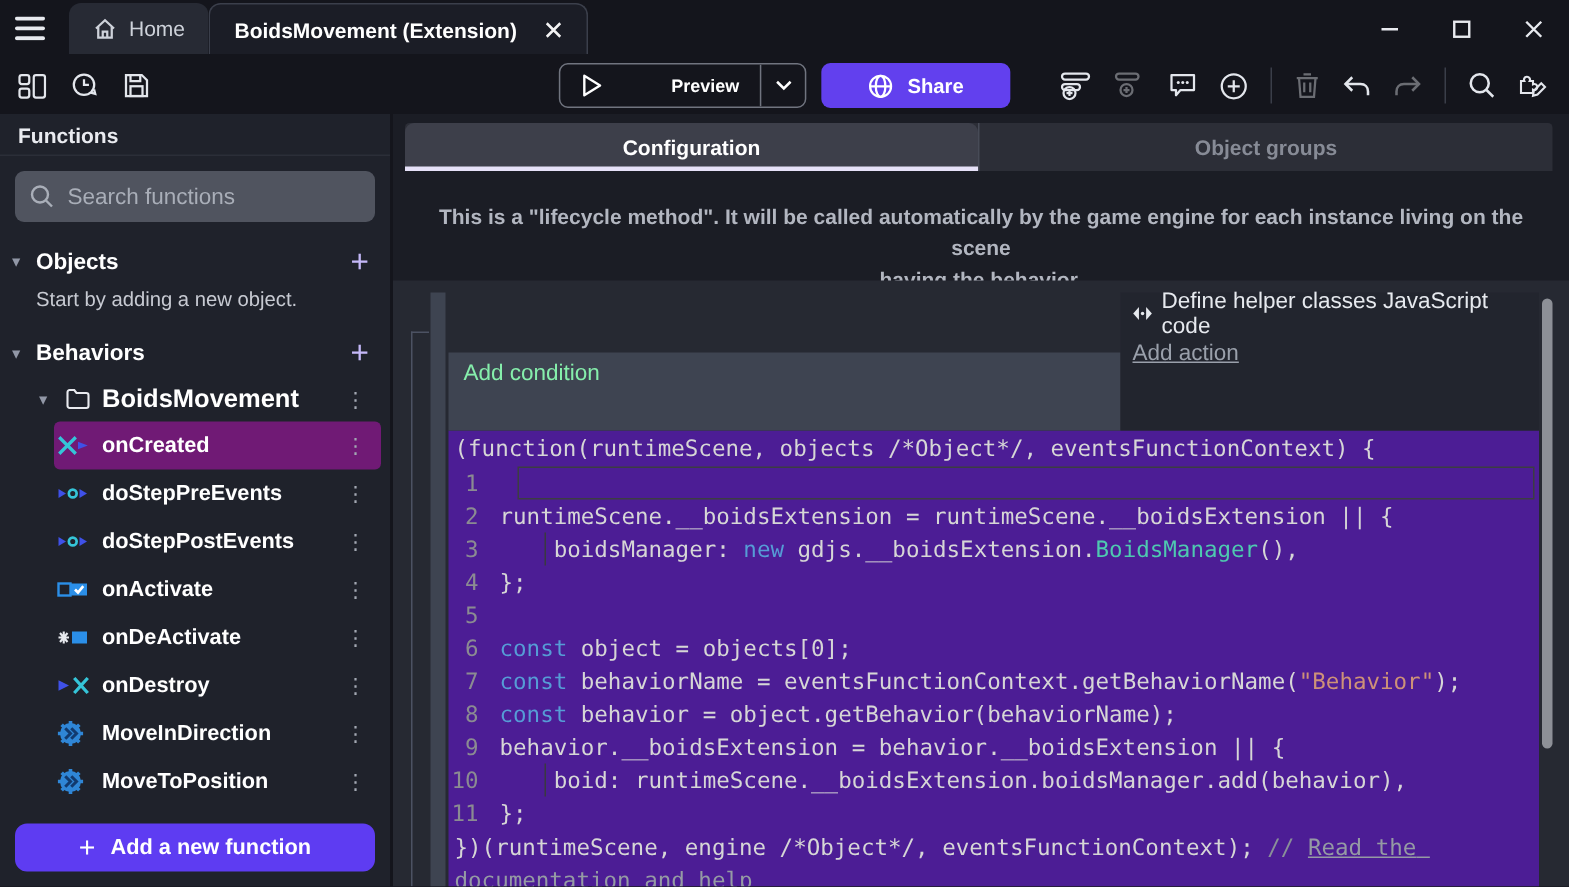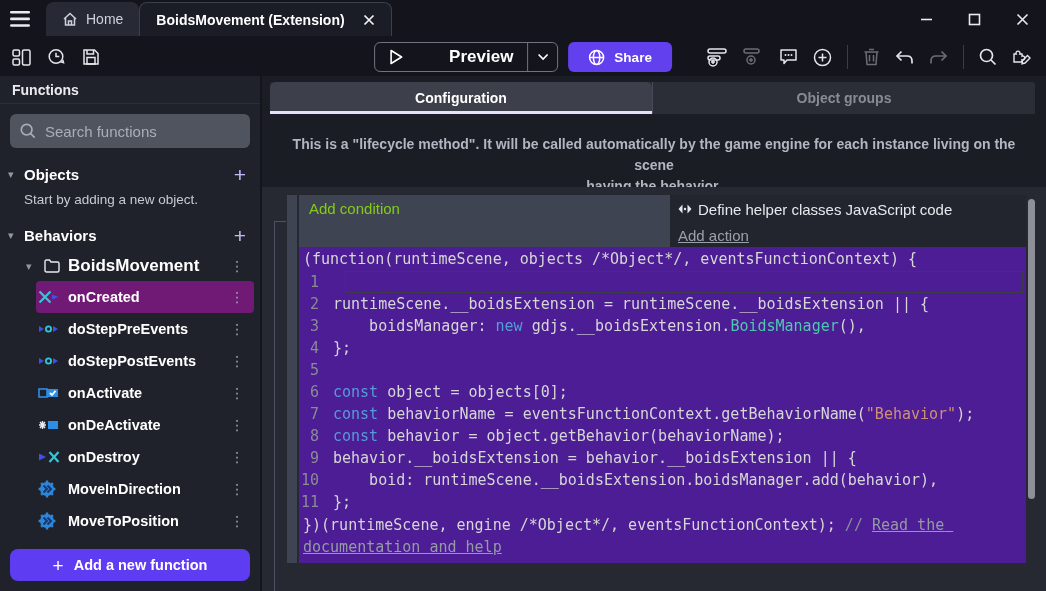--- a/index.html
+++ b/index.html
@@ -21,24 +21,24 @@
   .win-controls { margin-left:auto; display:flex; }
   .win-btn { width:48px; display:flex; align-items:center; justify-content:center; cursor:pointer; }
 
   
   .toolbar { height:38px; position:relative; display:flex; align-items:center; background:#14151c; }
   .tb-left { display:flex; align-items:center; gap:16px; padding-left:12px; }
   .tb-center { position:absolute; left:50%; transform:translateX(-50%); display:flex; gap:10px; }
   .btn-preview { display:flex; align-items:center; height:30px; border:1px solid #70747f;
                  border-radius:6px; overflow:hidden; cursor:pointer; }
   .btn-preview .main-part { display:flex; align-items:center; gap:8px; padding:0 14px; height:100%; }
-  .btn-preview .label { font-weight:bold; font-size:17px; color:#fff;padding-left:38px; }
+  .btn-preview .label { font-weight:bold; font-size:12px; color:#fff;padding-left:38px; }
   .btn-preview .dd { display:flex; align-items:center; justify-content:center; width:30px; height:100%;
                      border-left:1px solid #70747f; }
-  .btn-share { display:flex; align-items:center; gap:9px; height:30px; padding:0 20px;
+  .btn-share { display:flex; align-items:center; gap:9px; height:30px; padding:0 31px;
                border-radius:6px; background:#6240ee; cursor:pointer; }
   .btn-share .label { font-weight:bold; font-size:13.5px; color:#fff; }
   .tb-right { margin-left:auto; display:flex; align-items:center; gap:15px; padding-right:14px; }
   .tb-icon { cursor:pointer; display:flex; align-items:center; }
   .tb-icon.dim { opacity:.42; }
   .tb-divider { width:1px; height:24px; background:#3a3e49; }
 
   
   .content { display:flex; height:515px; }
 
@@ -86,22 +86,22 @@
                  font-weight:bold; line-height:21px; height:73px; }
 
   
   .events { flex:1; background:#262932; position:relative; padding-top:8px; overflow:hidden; }
   .bracket { position:absolute; left:12px; top:34px; bottom:0; width:12px;
              border-left:1px solid #4c5263; border-top:1px solid #4c5263; }
   .event { display:flex; margin:0 20px 0 25px; }
   .event-bar { width:10px; flex:none; background:#3e4451; }
   .event-body { flex:1; margin-left:2px; min-width:0; }
   .event-header { display:flex; }
-  .cond-cell { width:371px; flex:none; height:52px; background:#3e4451; padding:5px 10px;
-               font-size:15px; color:#84cc16; cursor:pointer; }
+  .cond-cell { width:448px; flex:none; height:52px; background:#3e4451; padding:5px 10px;
+               font-size:15px; color:#86efac; cursor:pointer;margin-top:40px; }
   .action-col { flex:1; background:#22252e; display:flex; flex-direction:column; min-width:0; }
   .action-title { height:28px; display:flex; align-items:center; gap:6px; padding:0 8px;
                   font-size:15px; color:#e6e9ee; }
   .action-add { height:24px; display:flex; align-items:center; padding:0 8px; font-size:15px;
                 color:#9aa0ab; cursor:pointer;text-decoration:underline; }
 
   
   .code-block { background:#4c1d95; font-family:"DejaVu Sans Mono", monospace; font-size:15px;
                 color:#d6d6d6; padding-bottom:4px; }
   .code-head, .code-foot { padding:1px 4px; line-height:22px; white-space:pre-wrap; }

